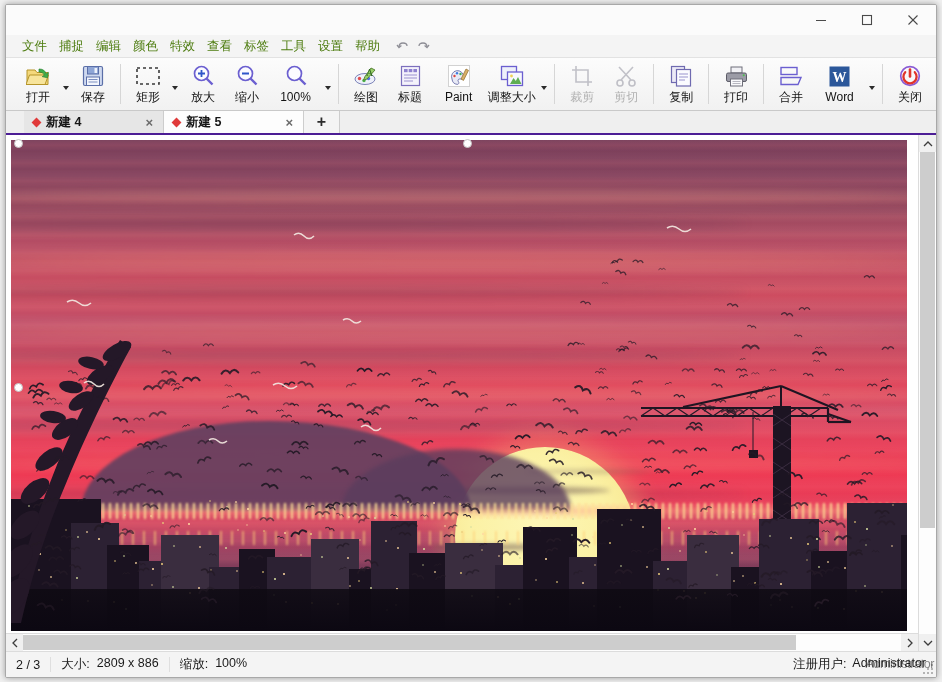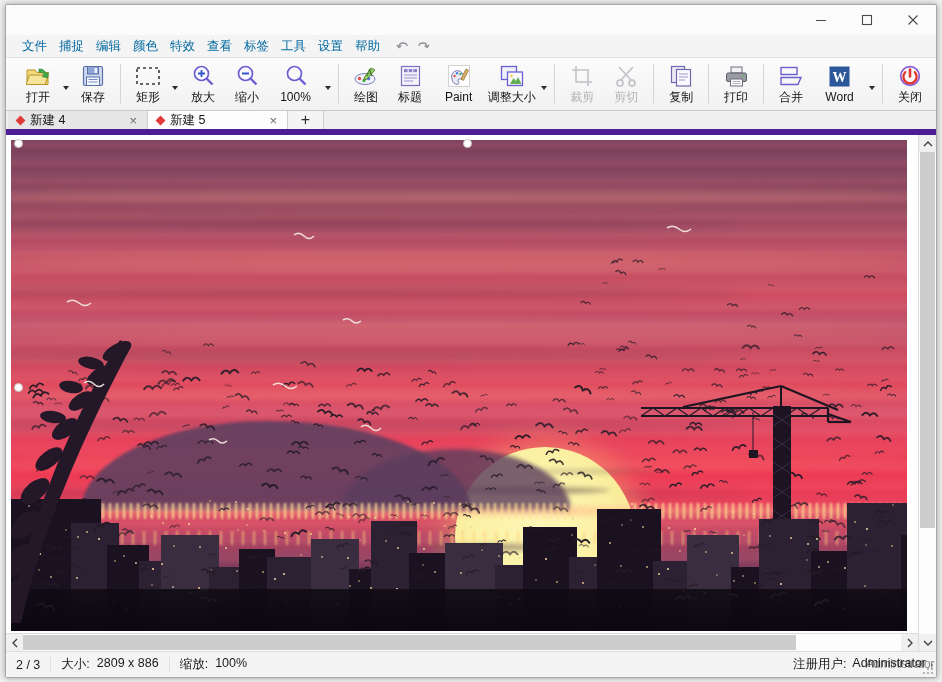--- a/index.html
+++ b/index.html
@@ -89,21 +89,21 @@
     height: 22px;
     background: #f4f4f4;
     display: flex;
     align-items: center;
     padding-left: 10px;
     flex: 0 0 auto;
     gap: 0;
   }
   .menu-item {
     font-size: 12.5px;
-    color: #0369a1;
+    color: #4d7c0f;
     padding: 2px 6px;
     white-space: nowrap;
   }
   .menu-sep { width: 7px; }
   .mini-icon {
     width: 20px; height: 18px;
     display: flex; align-items: center; justify-content: center;
     color: #8e8e96;
   }
 
@@ -157,25 +157,26 @@
     width: 1px;
     height: 40px;
     background: #d6d6d6;
     margin: 3px 5px 0 5px;
   }
 
   
   .tabbar {
     height: 24px;
     background: #efefef;
-    border-bottom: 6px solid #4c1d95;
+    border-bottom: 2px solid #4c1d95;
     display: flex;
     align-items: stretch;
     flex: 0 0 auto;
-    padding-left: 2px;
+    padding-left: 18px;
+    font-weight: bold;
   }
   .tab {
     display: flex;
     align-items: center;
     gap: 6px;
     padding: 0 8px 0 9px;
     min-width: 140px;
     font-size: 12.5px;
     color: #161616;
     border-right: 1px solid #cdcdcd;

